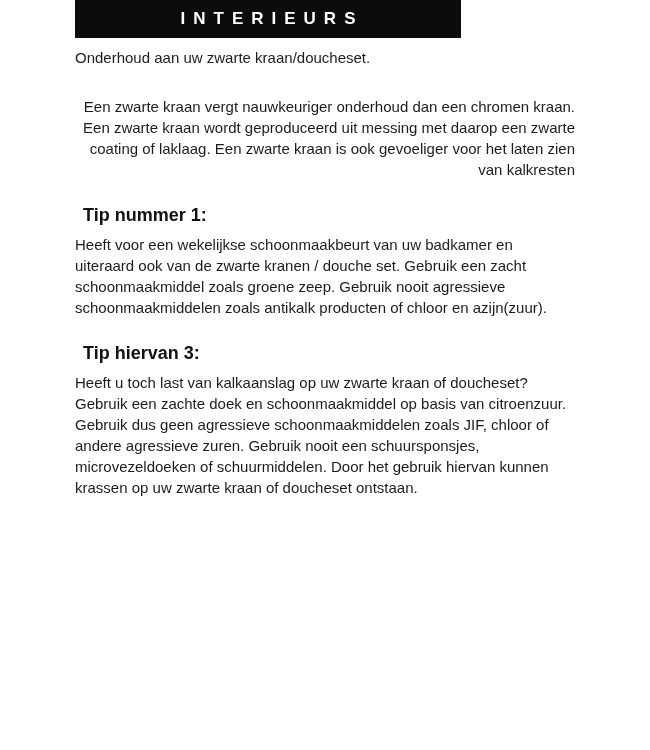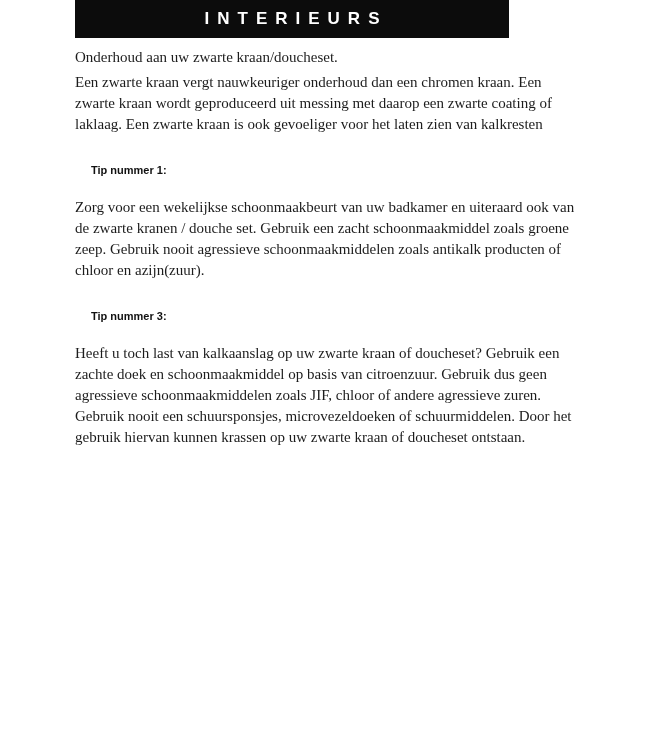--- a/index.html
+++ b/index.html
@@ -15,21 +15,21 @@
     overflow: hidden;
   }
   .page {
     position: relative;
     width: 650px;
     height: 750px;
     background: #ffffff;
   }
   .banner {
     margin-left: 75px;
-    width: 434px;
+    width: 386px;
     height: 38px;
     background: #0c0c0c;
     display: flex;
     align-items: center;
     justify-content: center;
   }
   .banner-text {
     color: #ffffff;
     font-size: 17px;
     font-weight: 600;
@@ -39,34 +39,34 @@
     white-space: nowrap;
   }
   .content {
     margin-left: 75px;
     width: 500px;
     font-size: 15px;
     line-height: 21px;
   }
   .content p {
     margin: 0;
-    font-family: Liberation Serif, serif;
   }
   .title {
     margin-top: 9px !important;
   }
   .para-group {
-    margin-top: 4px;
+    margin-top: 28px;
+    text-align: right;
   }
   .tip {
     margin-top: 25px;
   }
   .tip h2 {
-    margin: 16px;
-    font-size: 11px;
+    margin: 8px;
+    font-size: 18px;
     line-height: 21px;
     font-weight: 700;
     color: #111111;
   }
 </style>
 </head>
 <body>
 
 <div class="page">
 
@@ -77,24 +77,24 @@
   <main class="content">
 
     <p class="title">Onderhoud aan uw zwarte kraan/doucheset.</p>
 
     <div class="para-group">
       <p>Een zwarte kraan vergt nauwkeuriger onderhoud dan een chromen kraan. Een zwarte kraan wordt geproduceerd uit messing met daarop een zwarte coating of laklaag. Een zwarte kraan is ook gevoeliger voor het laten zien van kalkresten</p>
     </div>
 
     <section class="tip">
       <h2>Tip nummer 1:</h2>
-      <p>Zorg voor een wekelijkse schoonmaakbeurt van uw badkamer en uiteraard ook van de zwarte kranen / douche set. Gebruik een zacht schoonmaakmiddel zoals groene zeep. Gebruik nooit agressieve schoonmaakmiddelen zoals antikalk producten of chloor en azijn(zuur).</p>
+      <p>Heeft voor een wekelijkse schoonmaakbeurt van uw badkamer en uiteraard ook van de zwarte kranen / douche set. Gebruik een zacht schoonmaakmiddel zoals groene zeep. Gebruik nooit agressieve schoonmaakmiddelen zoals antikalk producten of chloor en azijn(zuur).</p>
     </section>
 
 
     <section class="tip">
-      <h2>Tip nummer 3:</h2>
+      <h2>Tip hiervan 3:</h2>
       <p>Heeft u toch last van kalkaanslag op uw zwarte kraan of doucheset? Gebruik een zachte doek en schoonmaakmiddel op basis van citroenzuur. Gebruik dus geen agressieve schoonmaakmiddelen zoals JIF, chloor of andere agressieve zuren. Gebruik nooit een schuursponsjes, microvezeldoeken of schuurmiddelen. Door het gebruik hiervan kunnen krassen op uw zwarte kraan of doucheset ontstaan.</p>
     </section>
 
   </main>
 
 </div>
 
 </body></html>

